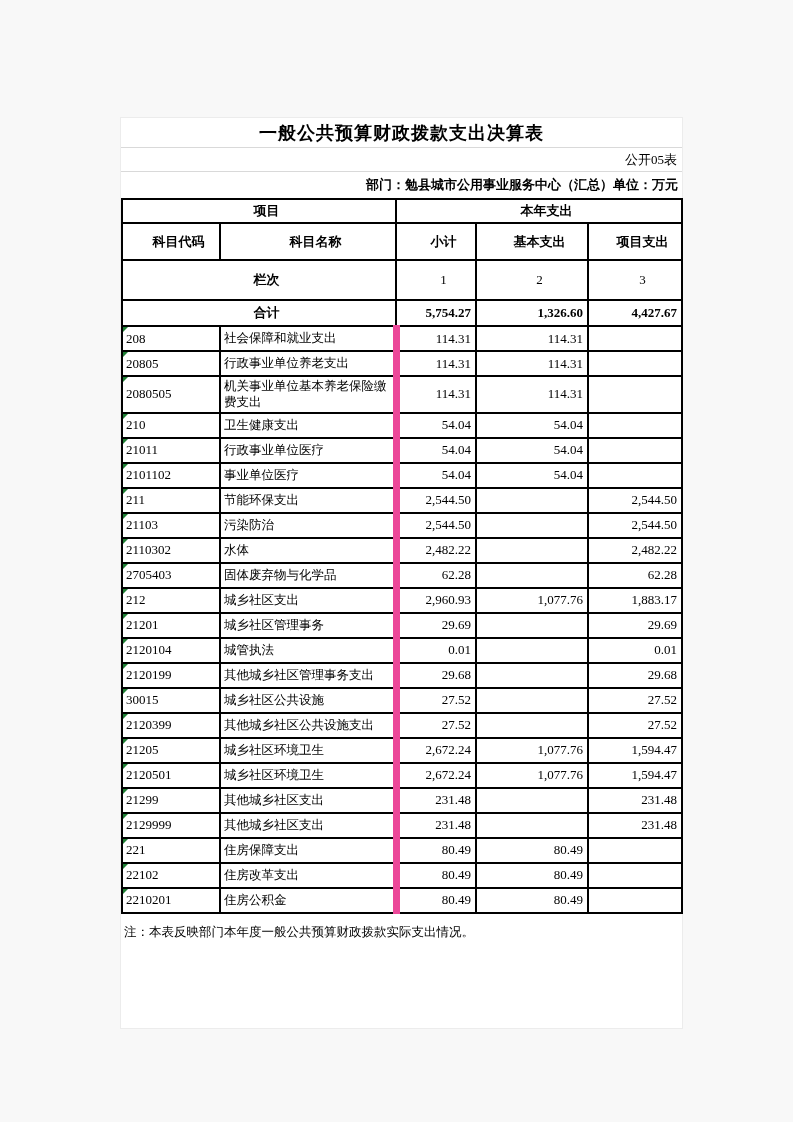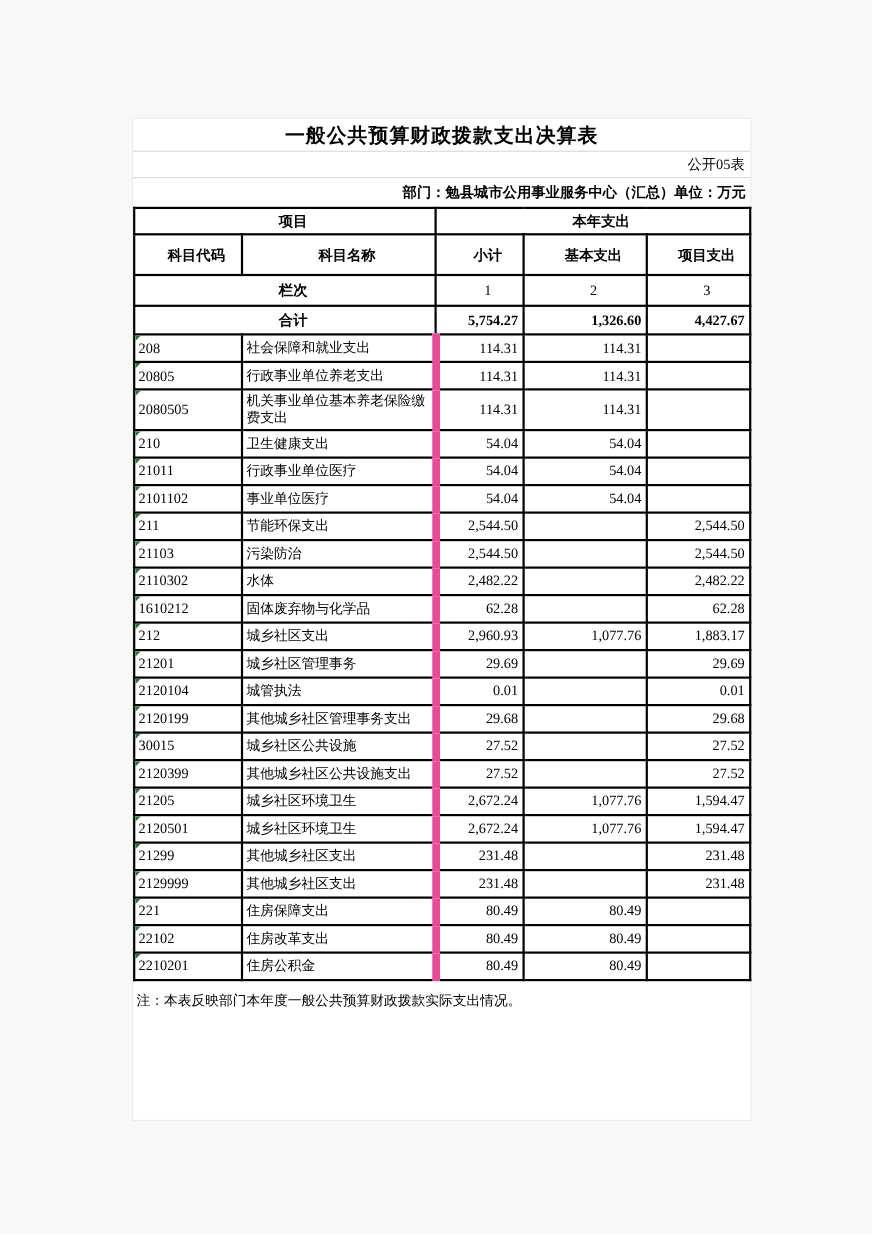--- a/index.html
+++ b/index.html
@@ -5,21 +5,21 @@
   html, body { margin: 0; padding: 0; }
   body {
     width: 793px; height: 1122px;
     background: #f8f8f8;
     position: relative;
     font-family: "Liberation Sans", sans-serif;
     color: #000;
   }
   .sheet {
     position: absolute;
-    left: 121px; top: 108px;
+    left: 121px; top: 118px;
     width: 561px; height: 910px;
     background: #ffffff;
     box-shadow: 0 0 0 1px #ececec;
     box-sizing: border-box;
   }
   .title-band {
     height: 29px;
     border-bottom: 1px solid #d9d9d9;
     display: flex; align-items: center; justify-content: center;
   }
@@ -55,21 +55,21 @@
     padding: 1px 3px;
     font-size: 13px;
     height: 25px;
     box-sizing: border-box;
     overflow: hidden;
     vertical-align: middle;
   }
   thead td { text-align: center; font-weight: bold; padding-left: 18px; }
   tr.hrow-groups td { height: 24px; }
   tr.hrow-cols td { height: 37px; }
-  tr.hrow-rank td { height: 28px; font-weight: normal; }
+  tr.hrow-rank td { height: 40px; font-weight: normal; }
   tr.hrow-rank td.rank-label { font-weight: bold; }
   tr.hrow-total td { height: 26px; }
   .serif { font-family: "Liberation Serif", "DejaVu Serif", serif; }
   .num {
     font-family: "Liberation Serif", "DejaVu Serif", serif;
     text-align: right;
     padding-right: 4px;
   }
   tr.hrow-total .num { font-weight: bold; }
   tbody td { font-family: "Liberation Serif", "DejaVu Serif", serif; font-weight: normal; }
@@ -232,21 +232,21 @@
       <span>2110302</span>
     </td>
     <td class="name-cell">水体</td>
     <td class="num sub-col">2,482.22</td>
     <td class="num"></td>
     <td class="num">2,482.22</td>
   </tr>
         <tr>
     <td class="code-cell">
       <span class="green-tri"></span>
-      <span>1610212</span>
+      <span>2705403</span>
     </td>
     <td class="name-cell">固体废弃物与化学品</td>
     <td class="num sub-col">62.28</td>
     <td class="num"></td>
     <td class="num">62.28</td>
   </tr>
         <tr>
     <td class="code-cell">
       <span class="green-tri"></span>
       <span>212</span>

